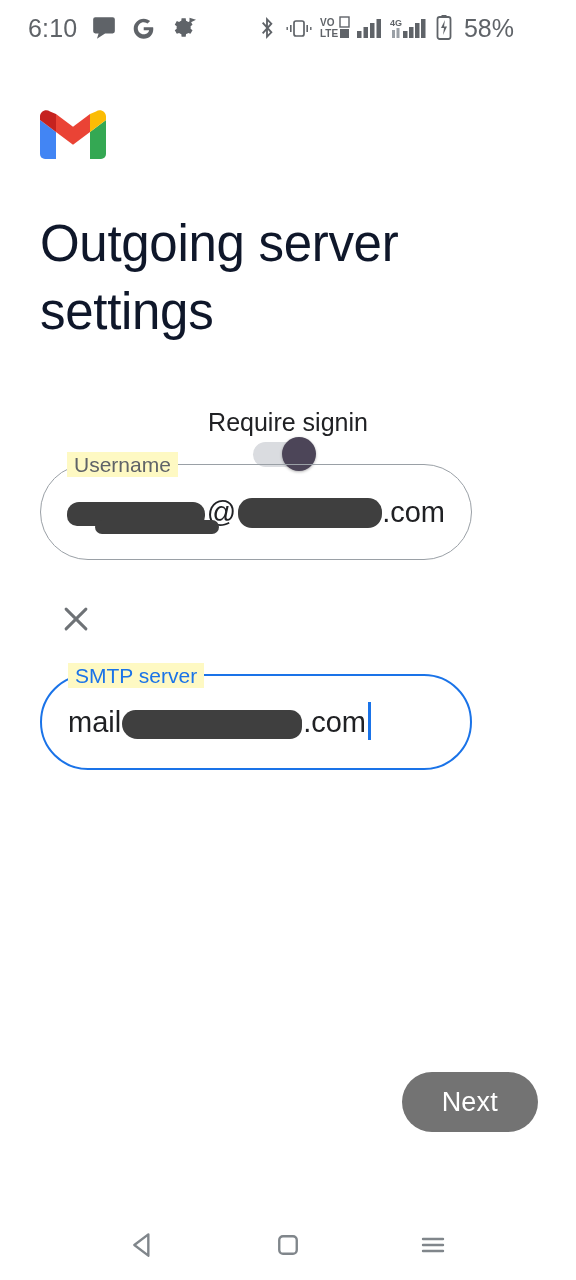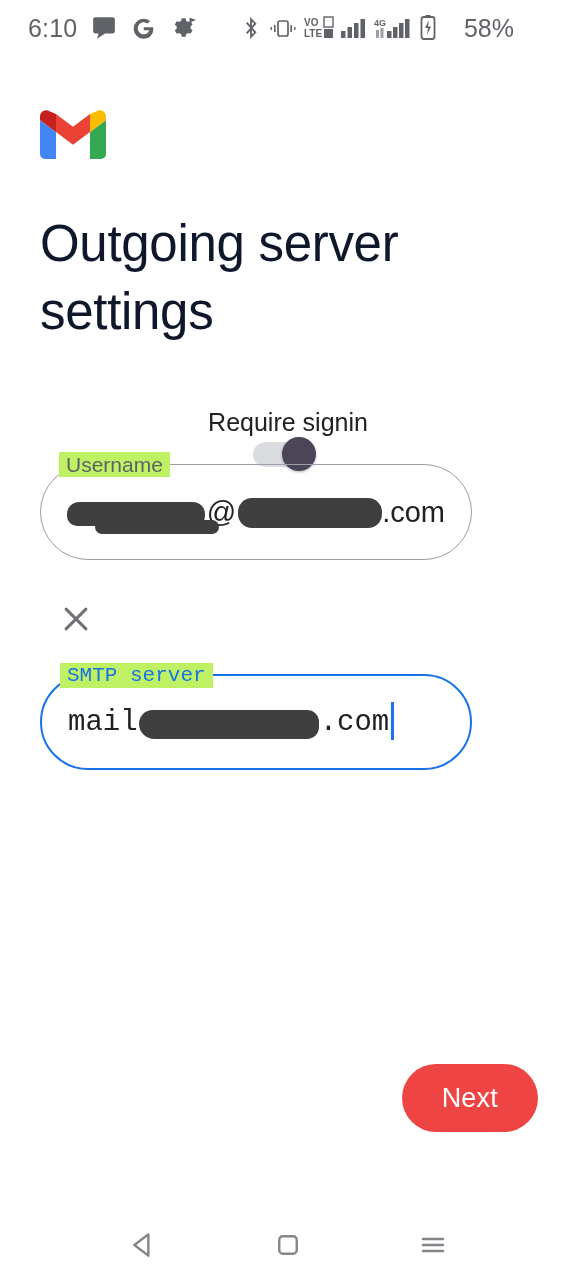--- a/index.html
+++ b/index.html
@@ -41,21 +41,21 @@
   }
   .status-right {
     display: flex;
     align-items: center;
     gap: 7px;
     text-align: right;
   }
   .status-battery-text {
     font-size: 25px;
     color: #5f6368;
-    margin-left: 20px;
+    margin-left: 4px;
   }
   .ic { display: block; }
 
   
   .content {
     position: absolute;
     top: 56px; left: 0;
     width: 576px;
     height: 1154px;
     padding: 0 40px;
@@ -124,28 +124,27 @@
   }
   .field {
     position: relative;
     height: 96px;
     border: 1.6px solid #9aa0a6;
     border-radius: 48px;
     flex: 1 1 auto;
   }
   .field.focused {
     border: 2.6px solid #1a73e8;
-    font-family: Liberation Mono, monospace;
   }
   .field-label {
     position: absolute;
     top: -13px;
-    left: 18px;
+    left: 26px;
     padding: 0 7px;
-    background: #bef264;
+    background: #fef9c3;
     font-size: 21px;
     color: #5f6368;
     line-height: 25px;
     white-space: nowrap;
   }
   .field.focused .field-label {
     color: #1a73e8;
   }
   .field-value {
     position: absolute;
@@ -228,25 +227,25 @@
   .gap-s { height: 42px; }
   .gap-m { height: 38px; }
 
   
   .next-wrap {
     position: absolute;
     right: 38px;
     bottom: 78px;
   }
   .next-btn {
-    background: #ef4444;
+    background: #737373;
     color: #ffffff;
     border: none;
     border-radius: 36px;
-    height: 68px;
+    height: 60px;
     padding: 0 40px;
     font-size: 27px;
     font-family: "Liberation Sans", sans-serif;
     cursor: pointer;
     letter-spacing: 0.2px;
   }
 
   
   .nav-bar {
     position: absolute;

